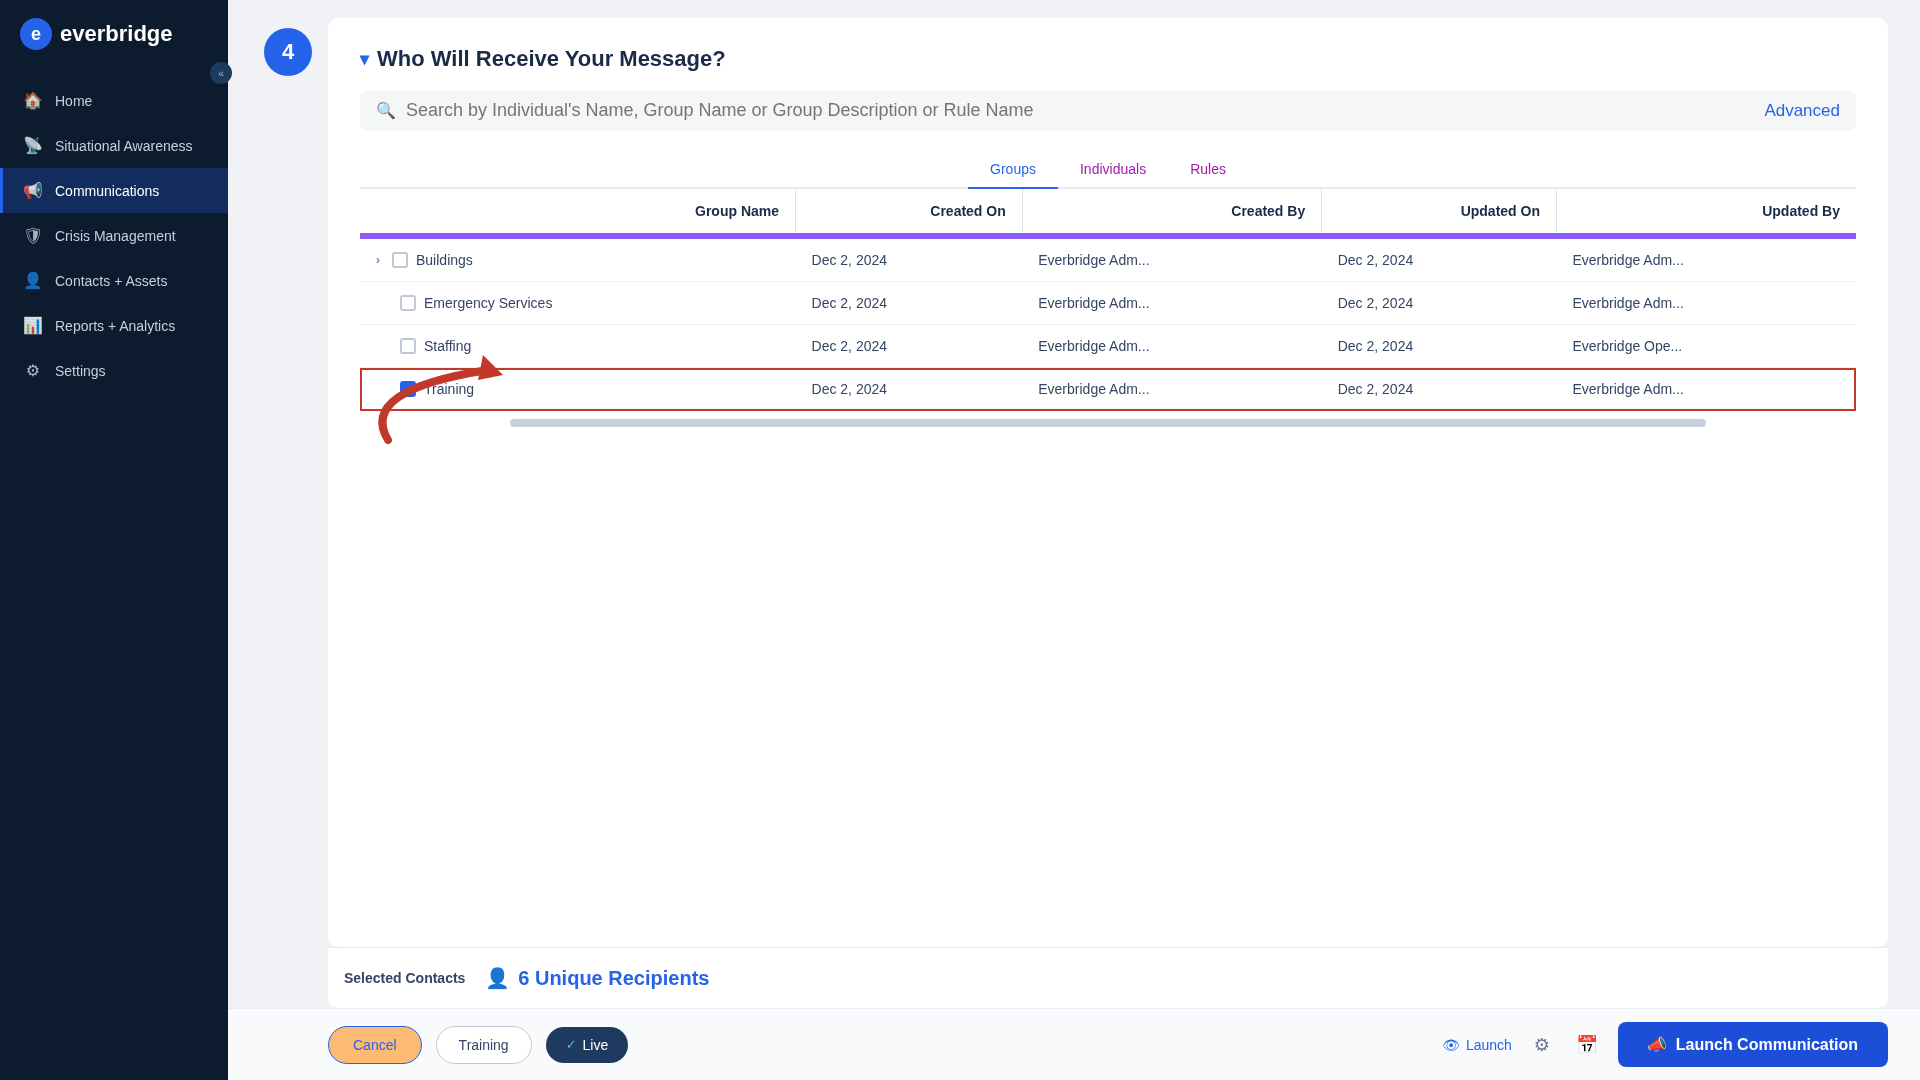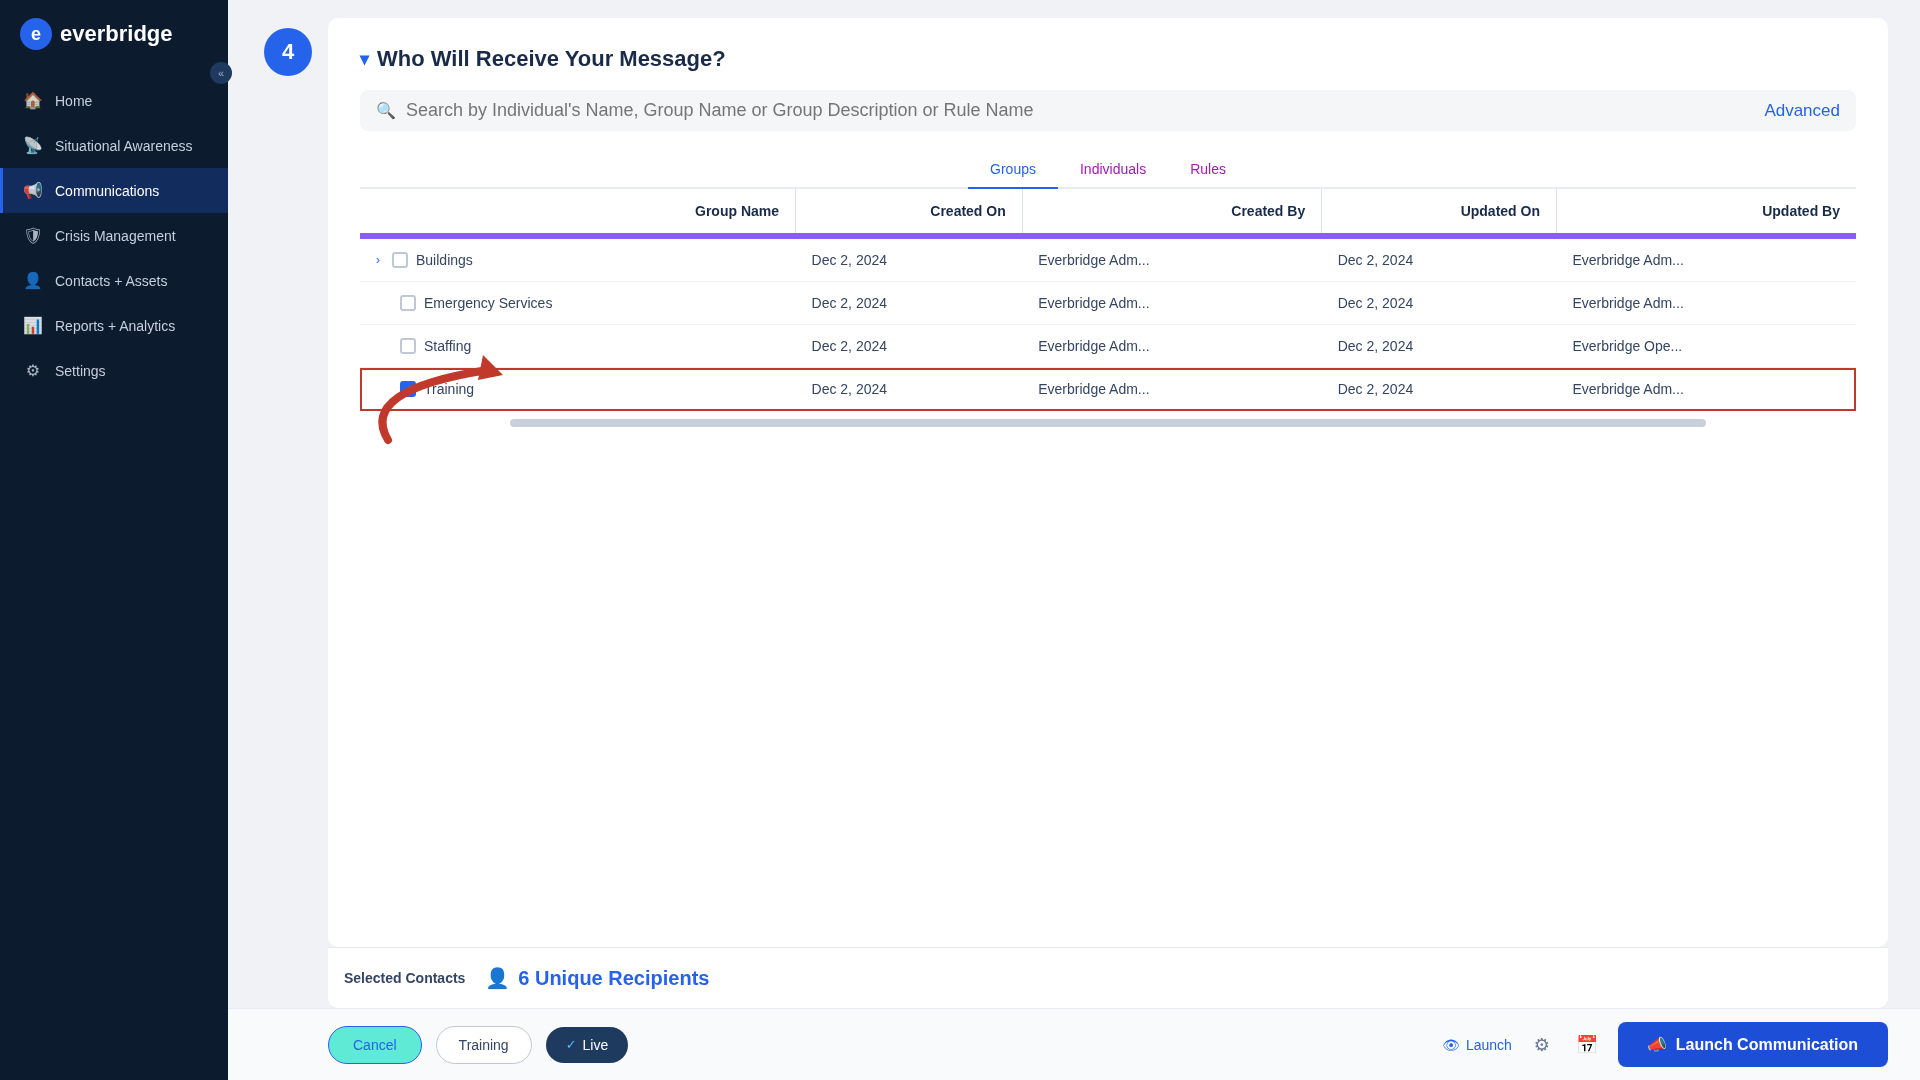--- a/index.html
+++ b/index.html
@@ -257,21 +257,21 @@
       border-top: 1px solid #e8ecf2;
       display: flex;
       align-items: center;
       padding: 0 32px 0 100px;
       gap: 14px;
       flex-shrink: 0;
     }
     .btn-cancel {
       padding: 10px 24px;
       border: 1.5px solid #2563eb;
-      background: #5eead4;
+      background: #fdba74;
       color: #2563eb;
       border-radius: 24px;
       font-size: 14px;
       font-weight: 500;
       cursor: pointer;
     }
     .btn-training {
       padding: 10px 22px;
       border: 1.5px solid #c0c8d8;
       background: #fff;

